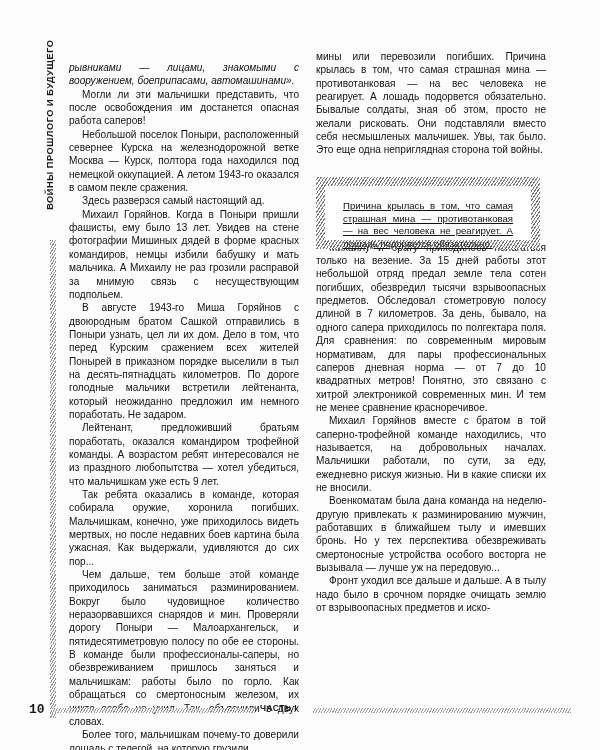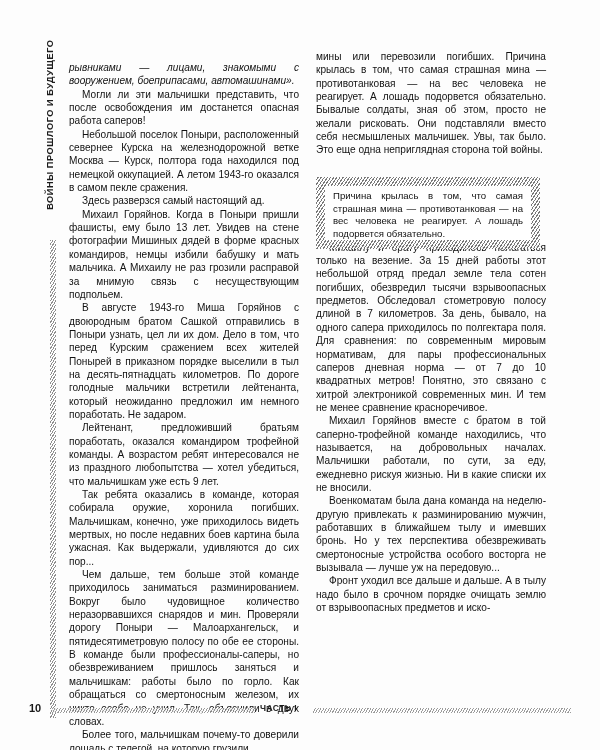--- a/index.html
+++ b/index.html
@@ -110,44 +110,45 @@
     position: absolute;
     left: 9px;
     top: 9px;
     right: 9px;
     bottom: 9px;
     background: #ffffff;
     padding: 2px 6px 0 6px;
     box-sizing: border-box;
   }
   #pullquote .quote-text {
-    margin: 2px;
+    margin: 12px;
     font-family: "Liberation Sans", sans-serif;
     font-size: 9.6px;
     line-height: 12.6px;
     text-align: justify;
     text-indent: 0;
     color: #111111;
+    text-decoration: underline;
   }
 
   
   #footer {
     position: absolute;
     left: 0;
     top: 700px;
     width: 600px;
     height: 22px;
   }
   #page-number {
     position: absolute;
     left: 29px;
     top: 2px;
-    font-family: Liberation Sans, sans-serif;
+    font-family: Liberation Mono, monospace;
     font-weight: bold;
-    font-size: 11px;
+    font-size: 13px;
     color: #1a1a1a;
   }
   .foot-rule {
     position: absolute;
     top: 8px;
     height: 5px;
     background-image: repeating-linear-gradient(
        -60deg,
        #8a8a8a 0px, #8a8a8a 0.9px,
        #ffffff 0.9px, #ffffff 2.4px);

